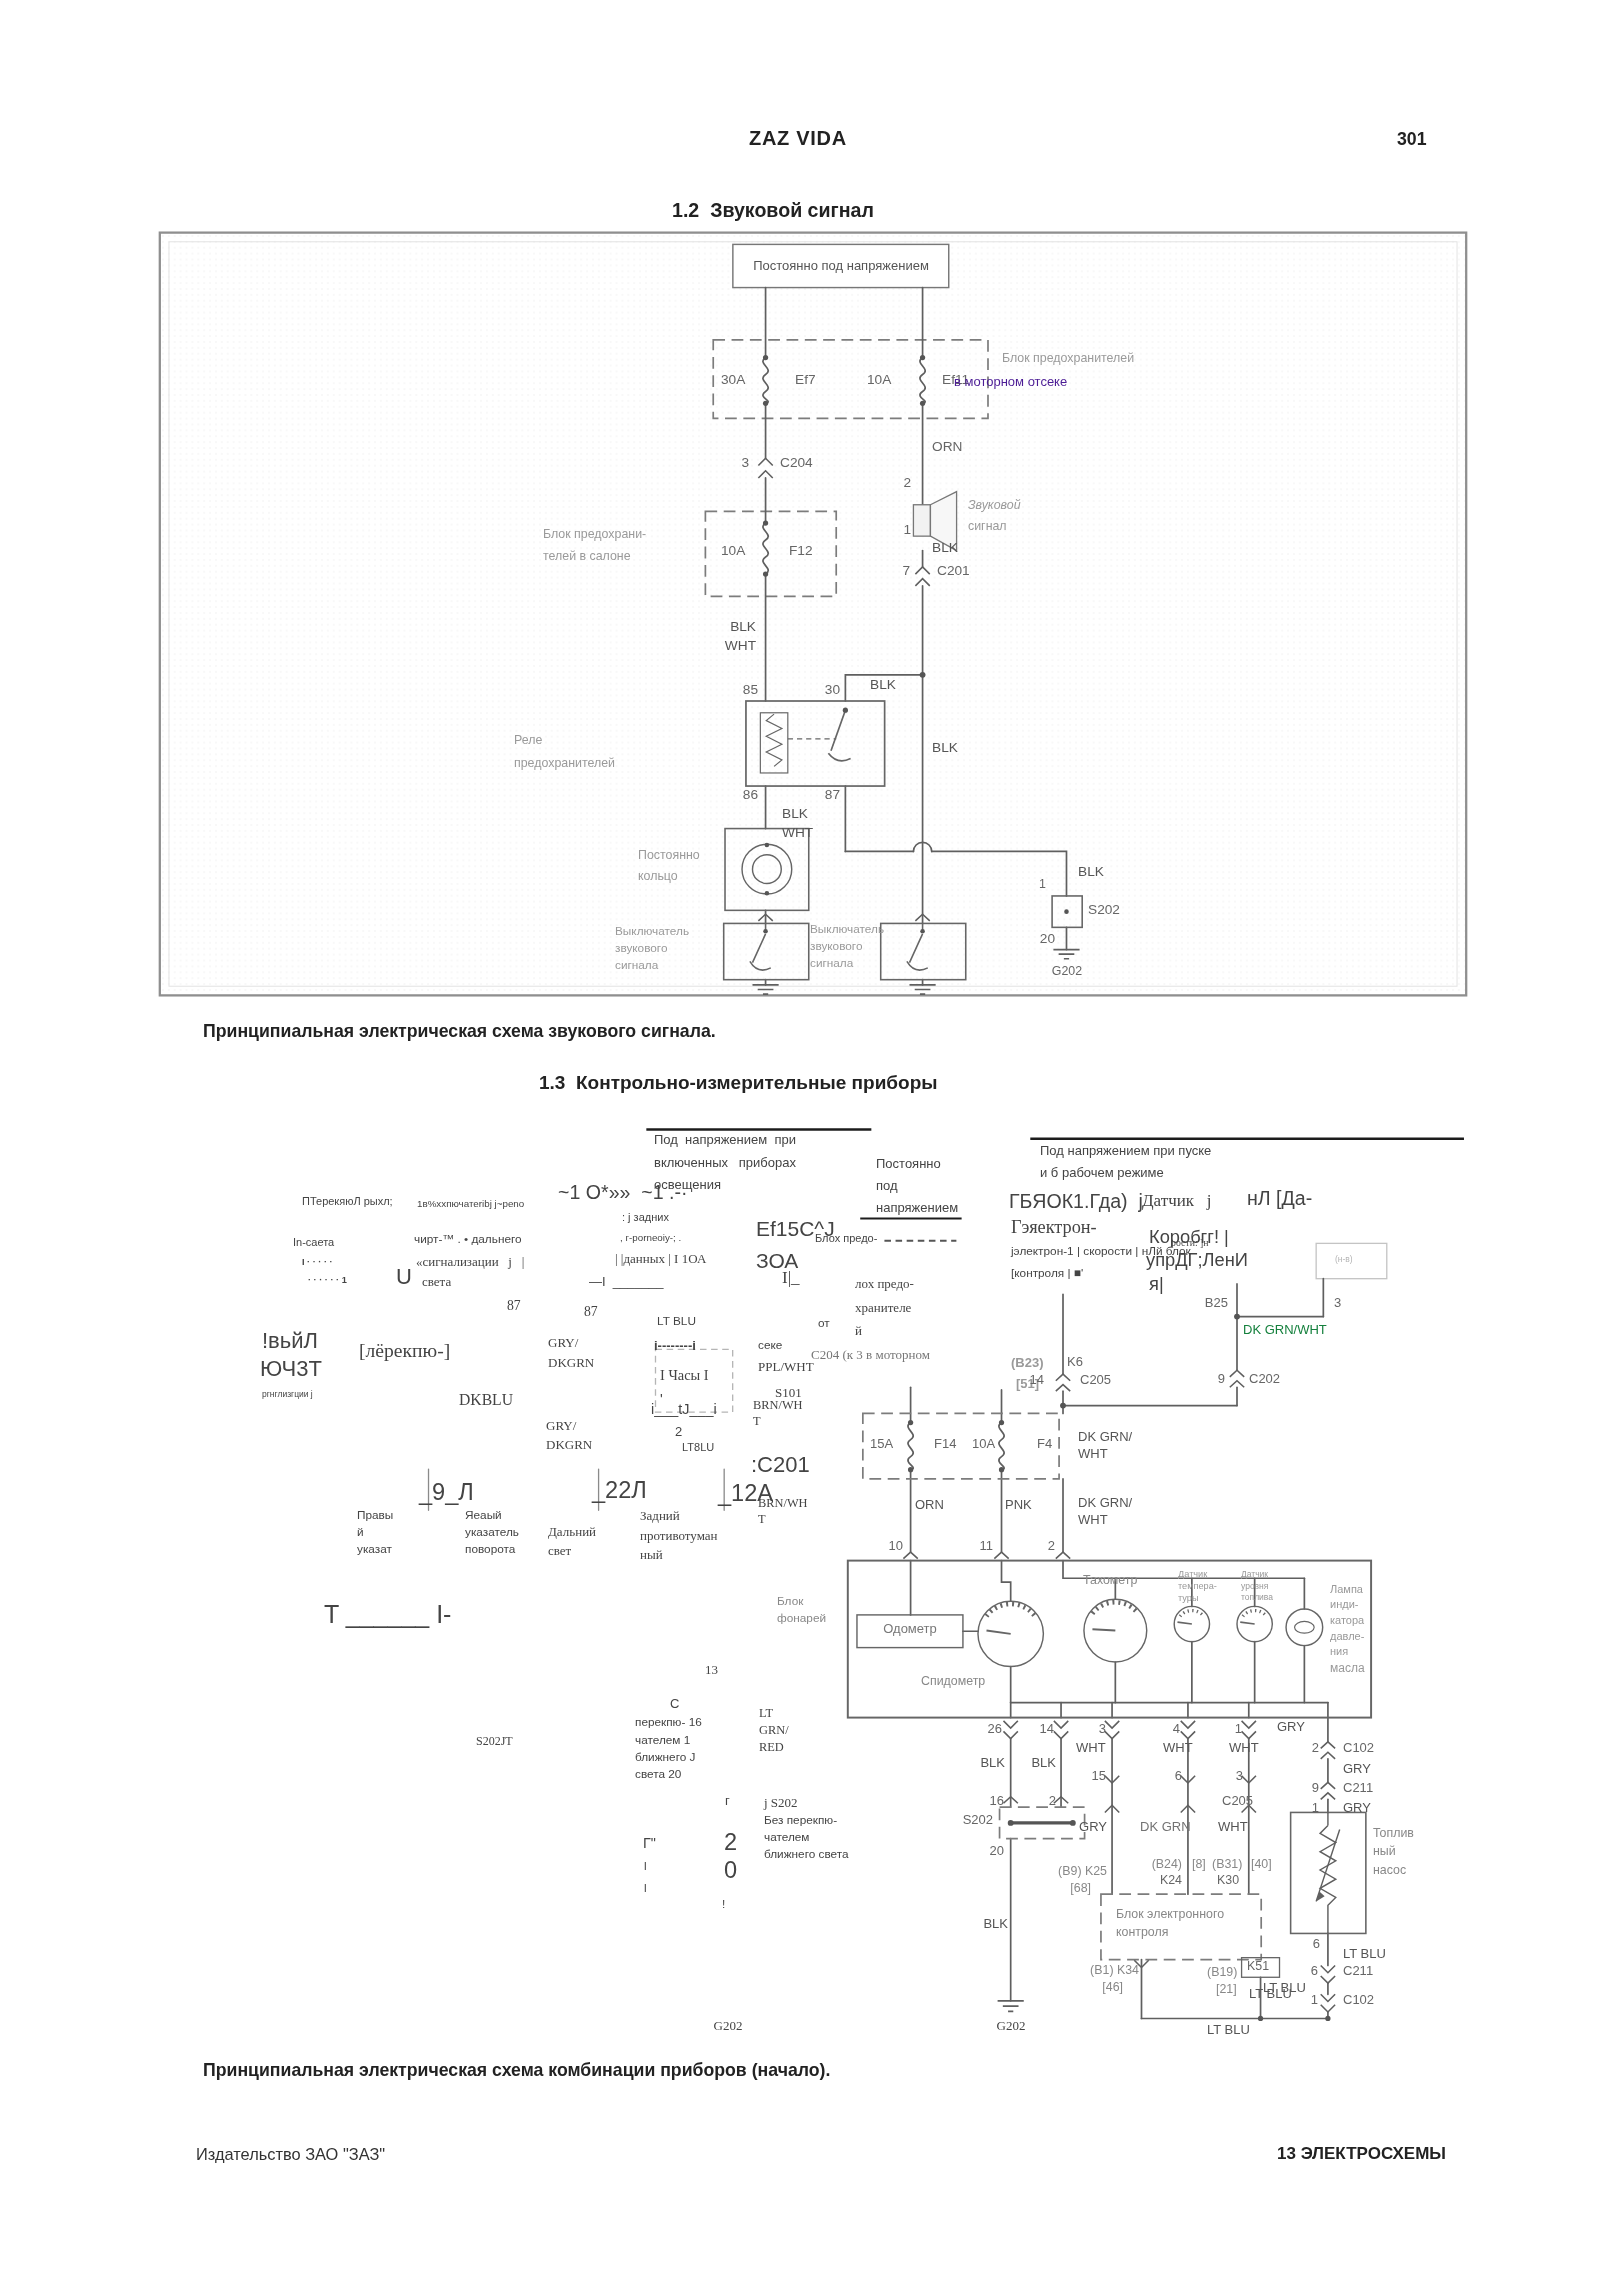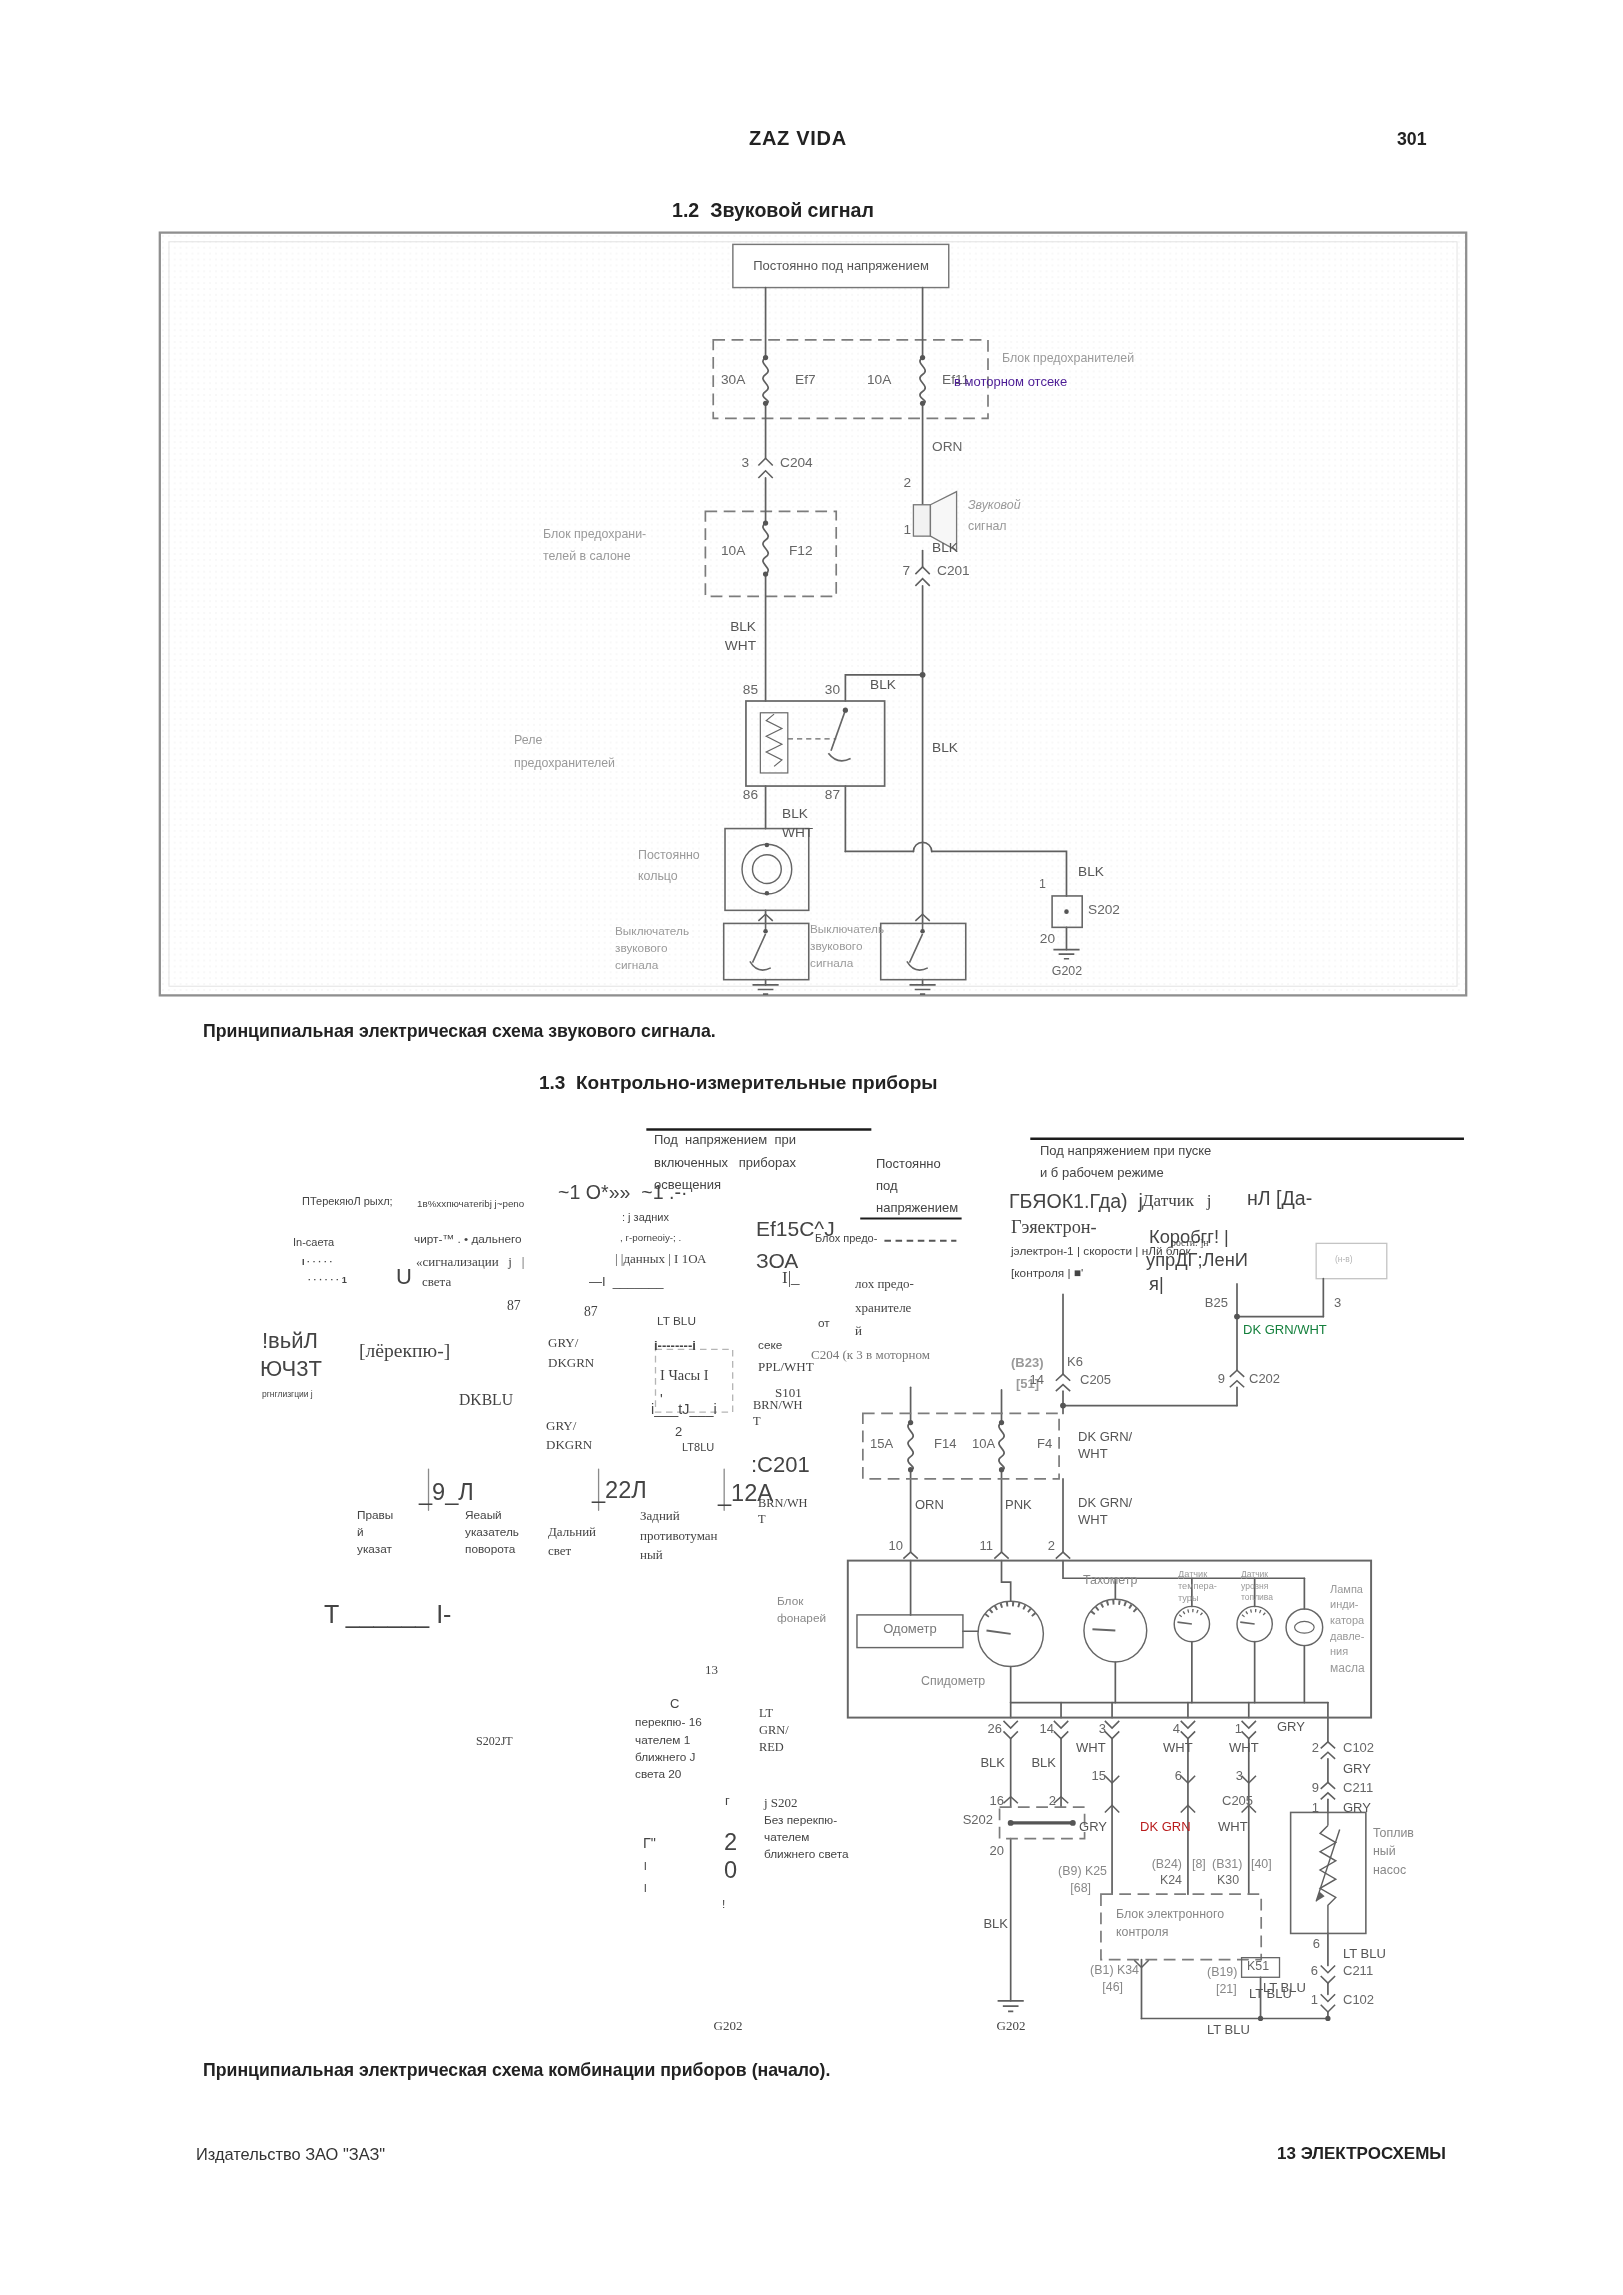--- a/index.html
+++ b/index.html
@@ -483,21 +483,21 @@
       <span class="lbl" style="left: 1056px; top: 1756px; font-size: 13px; color: rgb(85, 85, 85); transform: translateX(-100%);">BLK</span>
       <span class="lbl" style="left: 1106px; top: 1769px; font-size: 13px; color: rgb(102, 102, 102); transform: translateX(-100%);">15</span>
       <span class="lbl" style="left: 1182px; top: 1769px; font-size: 13px; color: rgb(102, 102, 102); transform: translateX(-100%);">6</span>
       <span class="lbl" style="left: 1243px; top: 1769px; font-size: 13px; color: rgb(102, 102, 102); transform: translateX(-100%);">3</span>
       <span class="lbl" style="left: 1004px; top: 1794px; font-size: 13px; color: rgb(102, 102, 102); transform: translateX(-100%);">16</span>
       <span class="lbl" style="left: 1056px; top: 1794px; font-size: 13px; color: rgb(102, 102, 102); transform: translateX(-100%);">2</span>
       <span class="lbl" style="left: 993px; top: 1813px; font-size: 13px; color: rgb(102, 102, 102); transform: translateX(-100%);">S202</span>
       <span class="lbl" style="left: 1004px; top: 1844px; font-size: 13px; color: rgb(102, 102, 102); transform: translateX(-100%);">20</span>
       <span class="lbl" style="left: 1222px; top: 1794px; font-size: 13px; color: rgb(102, 102, 102);">C205</span>
       <span class="lbl" style="left: 1107px; top: 1820px; font-size: 13px; color: rgb(85, 85, 85); transform: translateX(-100%);">GRY</span>
-      <span class="lbl" style="left: 1140px; top: 1820px; font-size: 13px; color: #b91c1c;">DK GRN</span>
+      <span class="lbl" style="left: 1140px; top: 1820px; font-size: 13px; color: #737373;">DK GRN</span>
       <span class="lbl" style="left: 1218px; top: 1820px; font-size: 13px; color: rgb(85, 85, 85);">WHT</span>
       <span class="lbl" style="left: 1107px; top: 1865px; font-size: 12.4px; color: rgb(136, 136, 136); transform: translateX(-100%);">(B9) K25</span>
       <span class="lbl" style="left: 1091px; top: 1882px; font-size: 12.4px; color: rgb(136, 136, 136); transform: translateX(-100%);">[68]</span>
       <span class="lbl" style="left: 1182px; top: 1858px; font-size: 12.4px; color: rgb(136, 136, 136); transform: translateX(-100%);">(B24)</span>
       <span class="lbl" style="left: 1182px; top: 1874px; font-size: 12.4px; color: rgb(102, 102, 102); transform: translateX(-100%);">K24</span>
       <span class="lbl" style="left: 1192px; top: 1858px; font-size: 12.4px; color: rgb(136, 136, 136);">[8]</span>
       <span class="lbl" style="left: 1212px; top: 1858px; font-size: 12.4px; color: rgb(136, 136, 136);">(B31)</span>
       <span class="lbl" style="left: 1217px; top: 1874px; font-size: 12.4px; color: rgb(102, 102, 102);">K30</span>
       <span class="lbl" style="left: 1251px; top: 1858px; font-size: 12.4px; color: rgb(136, 136, 136);">[40]</span>
       <span class="lbl" style="left: 1116px; top: 1908px; font-size: 12.4px; color: rgb(136, 136, 136);">Блок электронного</span>

